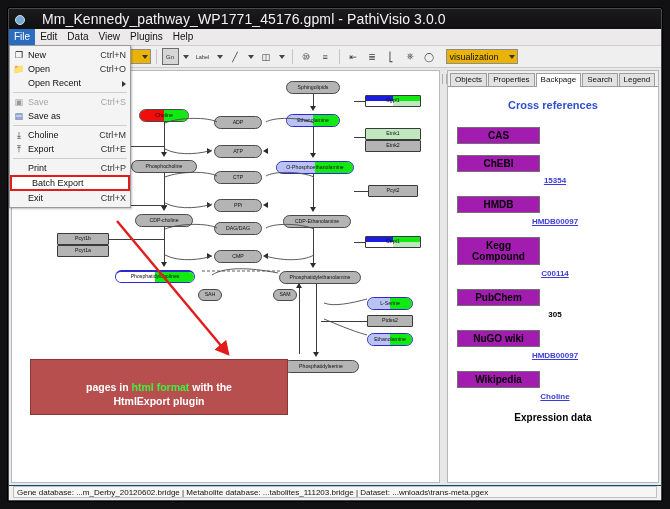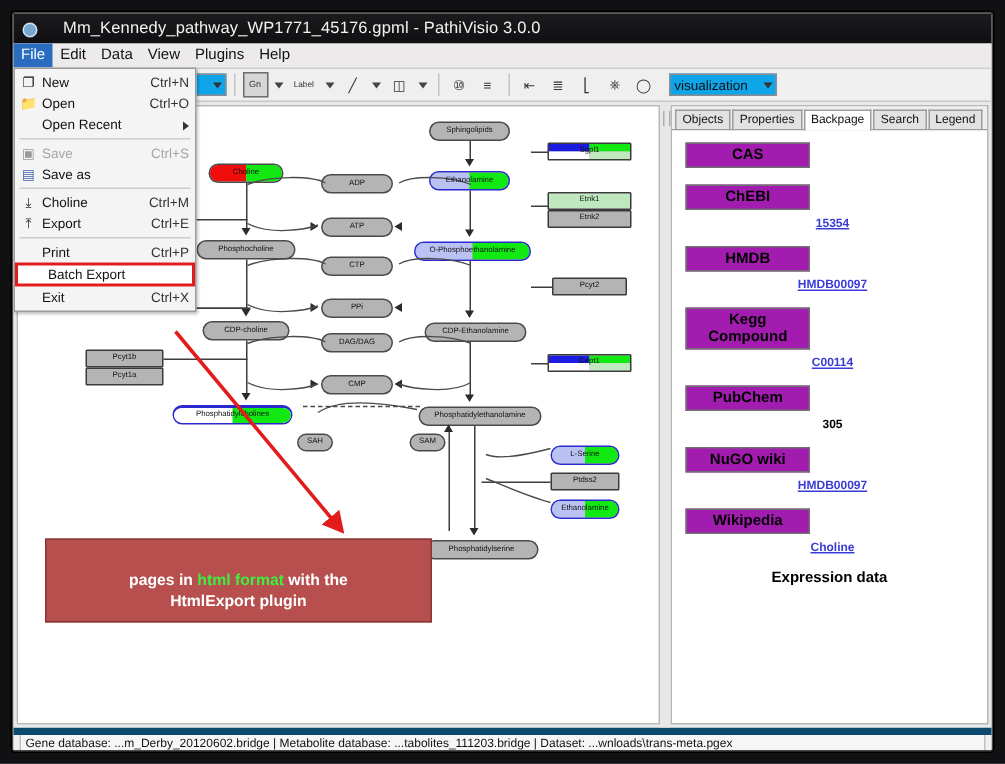--- a/index.html
+++ b/index.html
@@ -39,21 +39,21 @@
     margin-right: 5px;
     position: relative;
   }
   .titlebar .tb-icon:before {
     content:""; position:absolute; left:2px; top:2px;
     width:8px; height:8px; border-radius:50%;
     background:#7aa7d0; border:1px solid #cfe2f2;
   }
   .titlebar .tb-title {
     color: #f2f2f2;
-    font-size: 11px;
+    font-size: 14px;
     letter-spacing: .1px;
     white-space: nowrap;
     padding-left: 12px;
   }
 
   
   .menubar {
     height: 17px;
     background: #eceaea;
     border-bottom: 1px solid #cfcfcf;
@@ -89,21 +89,21 @@
   .tb-btn {
     width: 17px; height: 17px;
     display:flex; align-items:center; justify-content:center;
     border: 1px solid transparent;
     color:#333;
   }
   .tb-label { font-size: 9px; color:#222; margin-right:2px; }
   .tb-combo {
     height: 15px;
     border: 1px solid #8d8d8d;
-    background: #0ea5e9;
+    background: #eab308;
     display: flex; align-items: center;
     font-size: 9px;
     padding-left: 3px;
     color: #111;
     position: relative;
   }
   .tb-combo .arr {
     position: absolute; right: 2px; top: 50%;
     transform: translateY(-50%);
     width: 0; height: 0;
@@ -223,22 +223,22 @@
     font-size: 10px;
     color: #000;
     margin-top: 2px;
   }
 
   
   .statusbar {
     flex: 0 0 15px;
     height: 15px;
     background: #f0f0f0;
-    border-top: 5px solid #0c4a6e;
-    display: flex; align-items: center;
+    border-top: 1px solid #0c4a6e;
+    display: flex; align-items: flex-start;
     padding: 0 4px;
     font-size: 8px;
     color: #111;
     white-space: nowrap;
     overflow: hidden;
   }
   .statusbar .sb-inner {
     border: 1px solid #c0c0c0;
     background: #f6f6f6;
     padding: 0 3px;
@@ -636,20 +636,21 @@
 
       <div class="side-pane">
         <div class="tabstrip">
           <div class="tab">Objects</div>
           <div class="tab">Properties</div>
           <div class="tab sel">Backpage</div>
           <div class="tab">Search</div>
           <div class="tab">Legend</div>
         </div>
         <div class="side-body">
+          <div class="xref-title">Cross references</div>
           <div id="xrefs">
               <div class="xref-group">
                 <div class="xref-head">CAS</div>
               </div>
               <div class="xref-group">
                 <div class="xref-head">ChEBI</div>
                 <div class="xref-val link">15354</div>
               </div>
               <div class="xref-group">
                 <div class="xref-head">HMDB</div>

